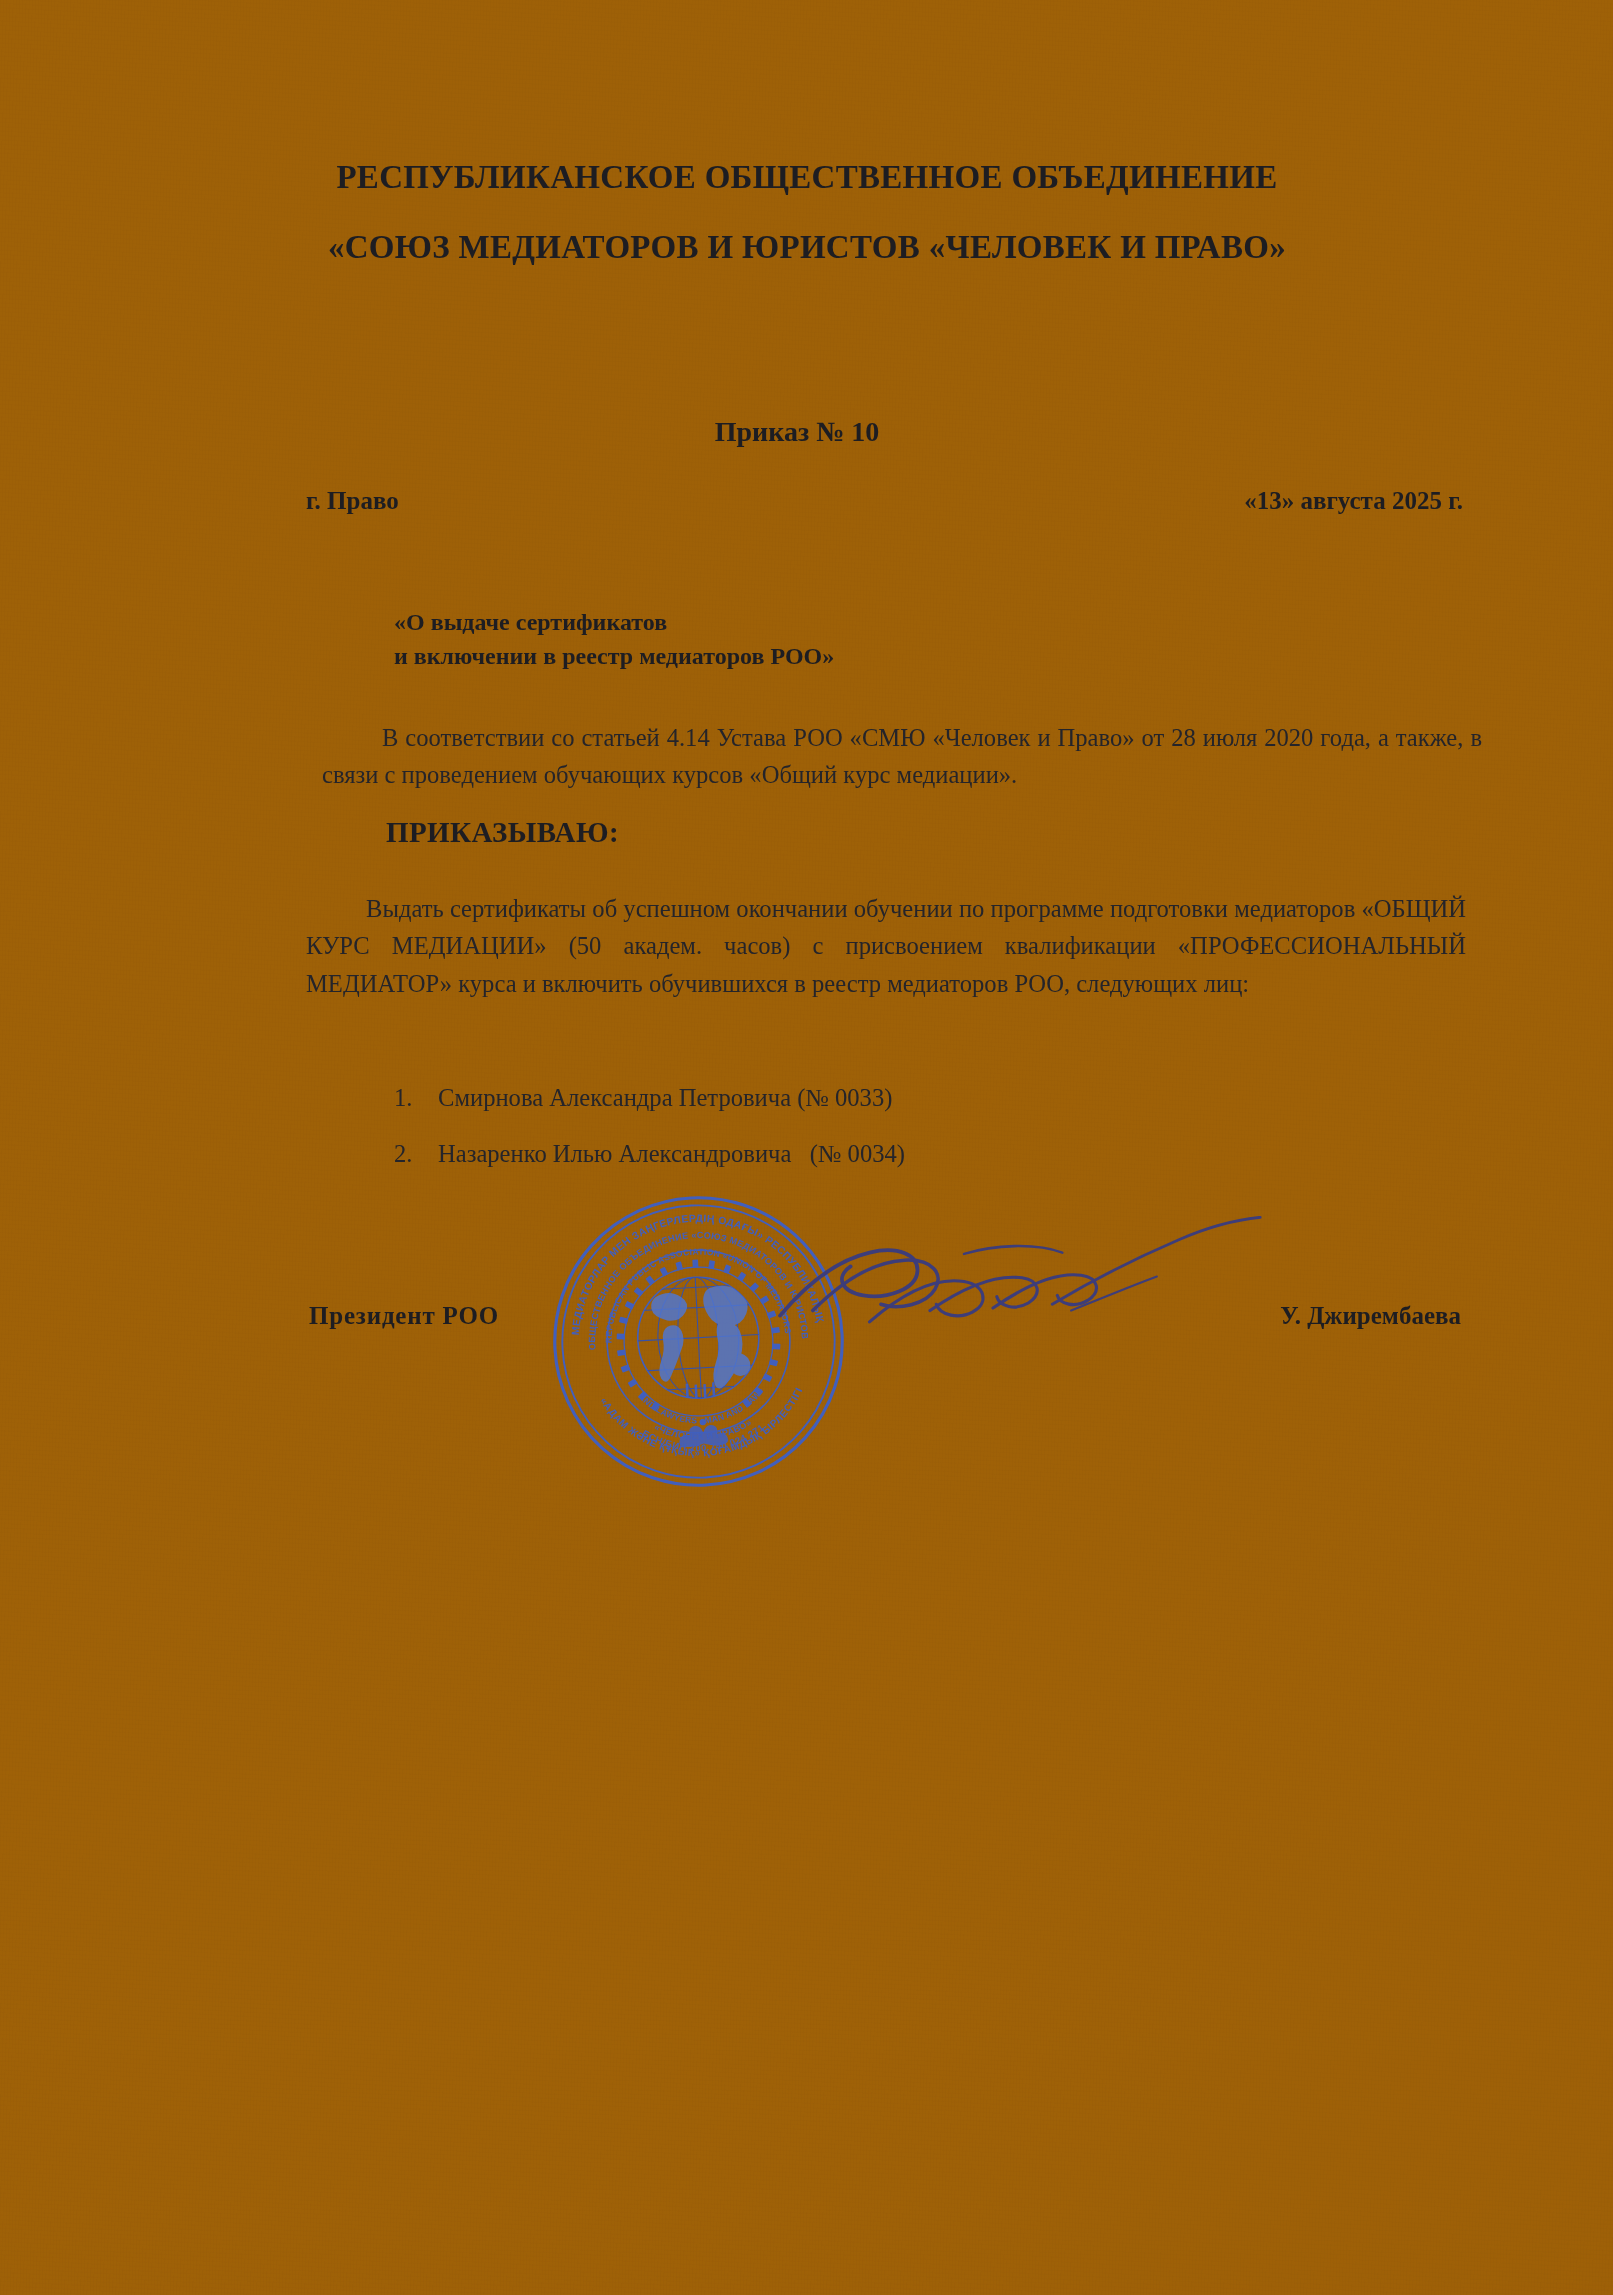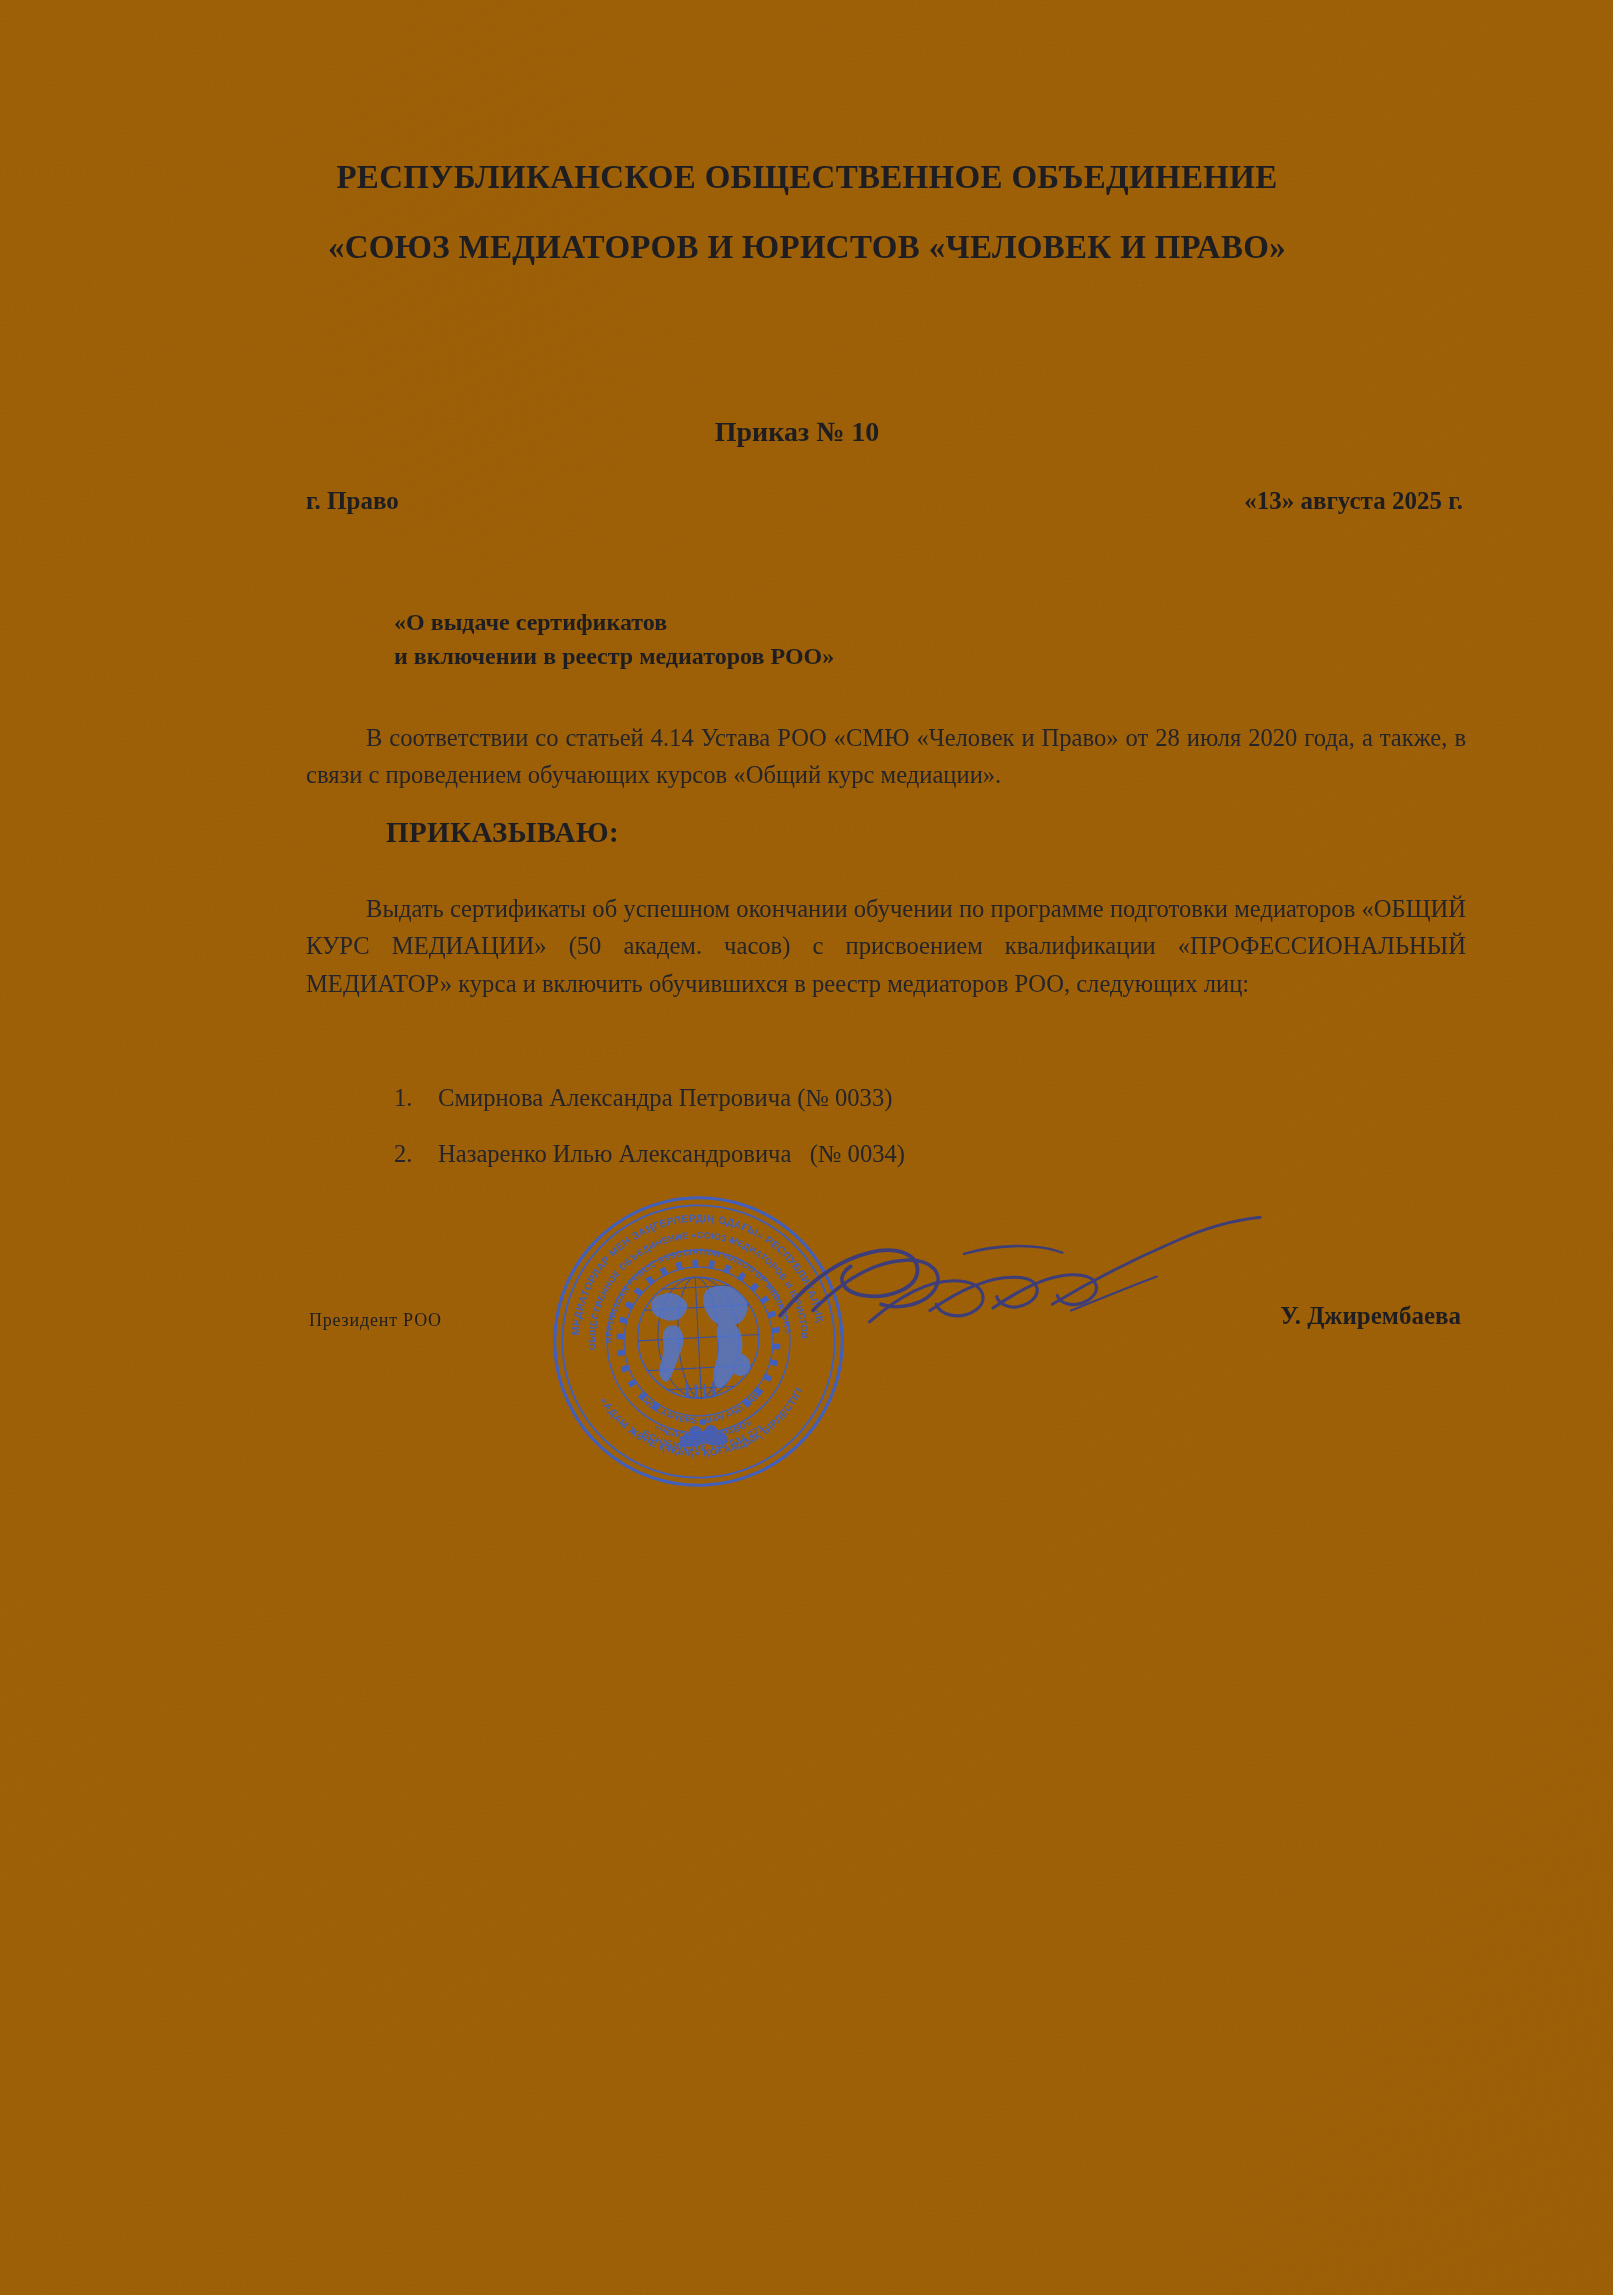--- a/index.html
+++ b/index.html
@@ -105,20 +105,21 @@
     width: 1160px;
     font-size: 24.6px;
     line-height: 1.52;
     text-align: justify;
     text-justify: inter-word;
     color: #24242a;
   }
   .para.basis {
     top: 719px;
     text-indent: 60px;
+    margin-left: 16px;
   }
 
   .order-verb {
     position: absolute;
     left: 386px;
     top: 816px;
     font-weight: bold;
     font-size: 29px;
     letter-spacing: 0.4px;
     color: #1d1d22;
@@ -150,25 +151,24 @@
   }
   .person-name {
     white-space: pre;
   }
 
   
   .sign-title {
     position: absolute;
     left: 309px;
     top: 1302px;
-    font-weight: normal;
-    font-size: 18px;
+    font-weight: bold;
+    font-size: 25px;
     letter-spacing: 0.8px;
     color: #1d1d22;
-    margin-top: 8px;
   }
   .sign-name {
     position: absolute;
     right: 153px;
     top: 1302px;
     font-weight: bold;
     font-size: 25px;
     color: #1d1d22;
     text-align: right;
   }

